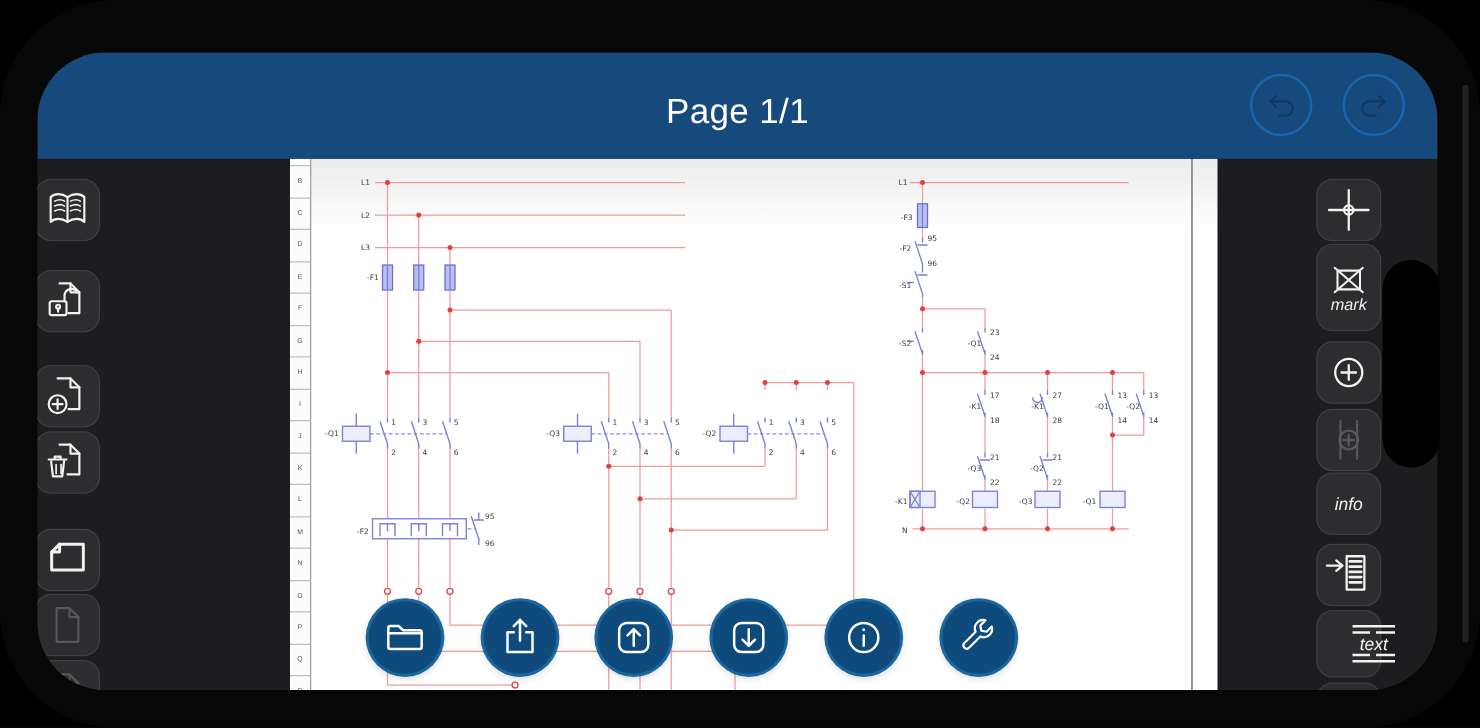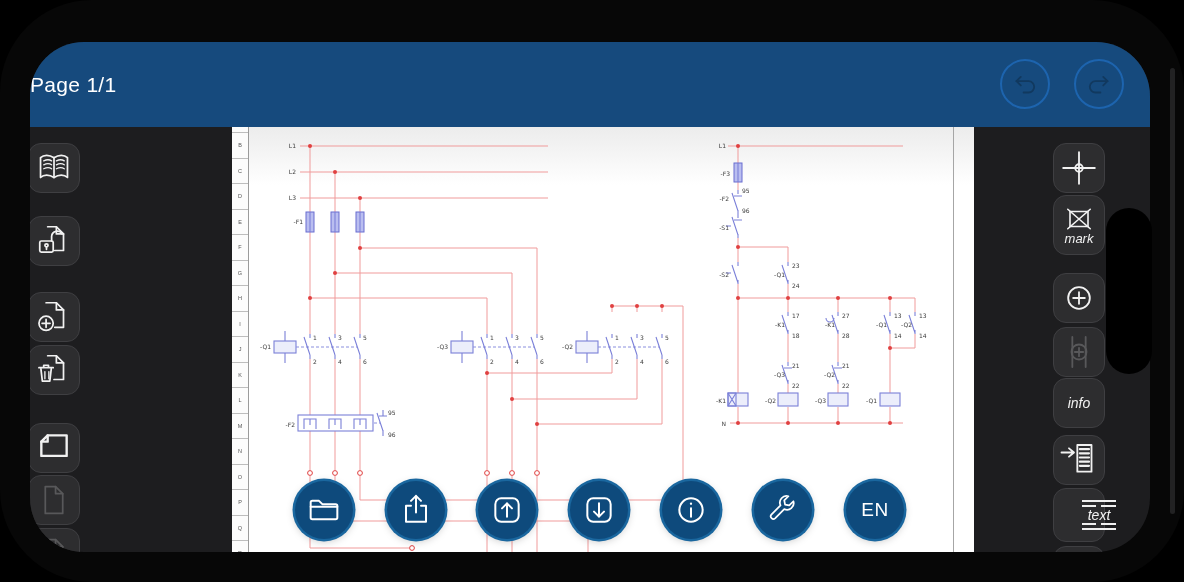--- a/index.html
+++ b/index.html
@@ -7,22 +7,22 @@
   .phone{position:absolute;left:0;top:0;width:1184px;height:582px;background:#070707;
     border-radius:92px;overflow:hidden;}
   .phone-edge{position:absolute;right:9px;top:68px;width:5px;height:446px;background:#3e3e40;
     border-radius:3px;opacity:.5;}
   .screen{position:absolute;left:30px;top:42px;width:1120px;height:510px;background:#1d1d1f;
     border-radius:54px;overflow:hidden;}
   .notch{position:absolute;left:1106px;top:208px;width:46px;height:166px;background:#000;
     border-radius:23px;z-index:60;}
   
   .topbar{position:absolute;left:0;top:0;width:100%;height:85px;background:#164a7d;z-index:40;}
-  .topbar .title{position:absolute;left:0;right:0;top:31px;color:#fff;
-    font-size:21px;letter-spacing:.3px;}
+  .topbar .title{position:absolute;left:0;right:0;top:31px;text-align:center;color:#fff;
+    font-size:28px;letter-spacing:.3px;}
   .history{position:absolute;right:26px;top:17px;display:flex;gap:24px;}
   .hbtn{width:50px;height:50px;border-radius:50%;background:transparent;border:2px solid #1d64ae;
     display:flex;align-items:center;justify-content:center;padding:0;cursor:pointer;}
   .hbtn svg{stroke:#11395f;stroke-width:2.6;fill:none;stroke-linecap:round;stroke-linejoin:round;}
   
   .tbtn{position:absolute;width:52px;height:50px;background:#2d2d2f;border:1px solid #3f3f42;
     border-radius:13px;display:flex;flex-direction:column;align-items:center;justify-content:center;
     padding:0;cursor:pointer;z-index:30;}
   .tbtn svg{stroke:#f1f1f1;stroke-width:2.2;fill:none;stroke-linecap:round;stroke-linejoin:round;}
   .tbtn.dim svg{stroke:#58585a;}
@@ -324,21 +324,21 @@
           <path d="M26 7 v9 h9"></path>
       </svg>
     </button>
 
     <button class="tbtn" style="left:1023px;top:101px;">
       <svg width="40" height="40" viewBox="0 0 48 48">
         <path d="M24 5 V43 M5 24 H43"></path>
           <circle cx="24" cy="24" r="4.5"></circle>
       </svg>
     </button>
-    <button class="tbtn" style="left:1023px;top:153px;height:60px;">
+    <button class="tbtn" style="left:1023px;top:153px;height:70px;">
       <svg width="30" height="26" viewBox="0 0 40 30">
         <rect x="8" y="5" width="24" height="20"></rect>
         <path d="M5 2 L35 28 M35 2 L5 28"></path>
       </svg>
       <span class="tlabel">mark</span>
     </button>
     <button class="tbtn" style="left:1023px;top:231px;">
       <svg width="40" height="40" viewBox="0 0 48 48">
         <circle cx="24" cy="24" r="13"></circle>
           <path d="M24 17 v14 M17 24 h14"></path>
@@ -407,20 +407,17 @@
         <circle cx="24" cy="24" r="14"></circle>
         <path d="M24 22 v10"></path>
           <circle cx="24" cy="16.5" r="1.4" fill="#fff" stroke="none"></circle>
       </svg>
     </button>
     <button class="bb" style="left:724px;top:439px;">
       <svg width="40" height="40" viewBox="0 0 48 48" style="stroke-width:2.1;">
         <path d="M30.5 7.5 l-5 5 1 5 5 1 5 -5 a8 8 0 0 1 -11 9.5 l-11 11 a3.2 3.2 0 0 1 -4.5 -4.5 l11 -11 a8 8 0 0 1 9.5 -11 z"></path>
       </svg>
     </button>
-    <button class="bb" style="left:816px;top:439px;">
-      <span class="en">EN</span>
-    </button>
 
   </div>
   <div class="notch"></div>
   <div class="phone-edge"></div>
 </div>
 
 </body></html>

